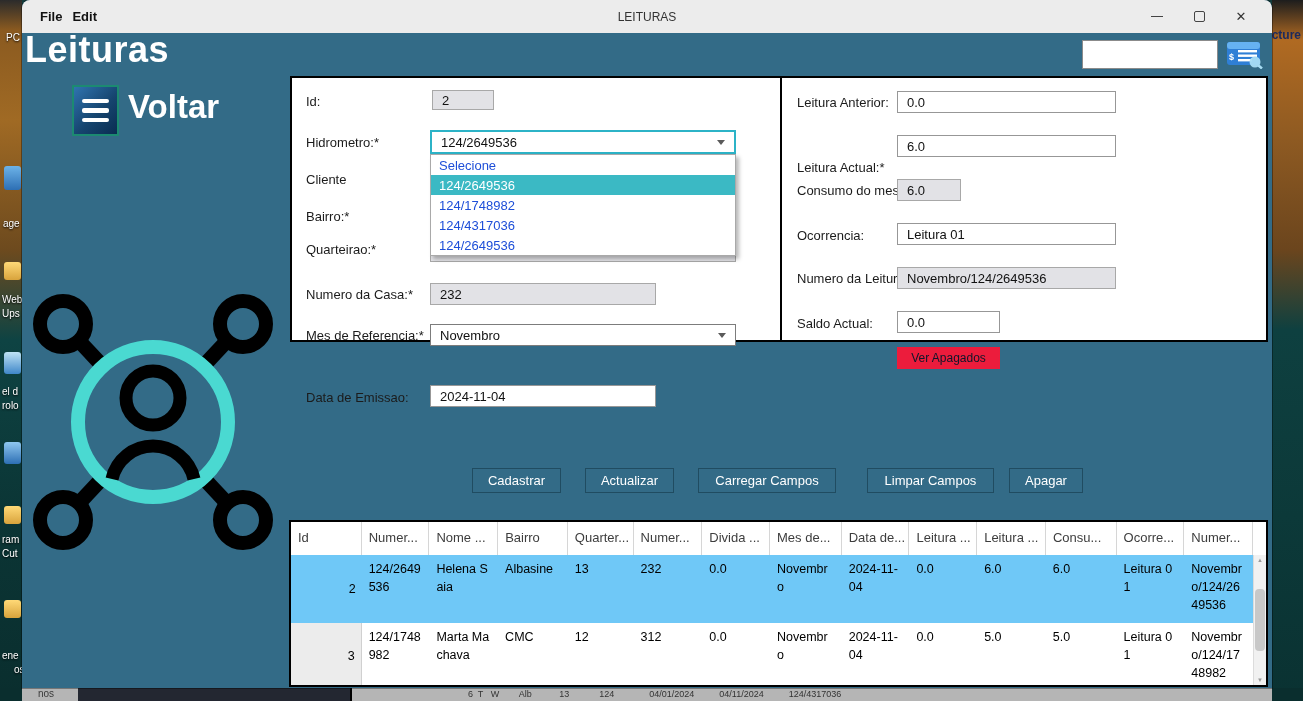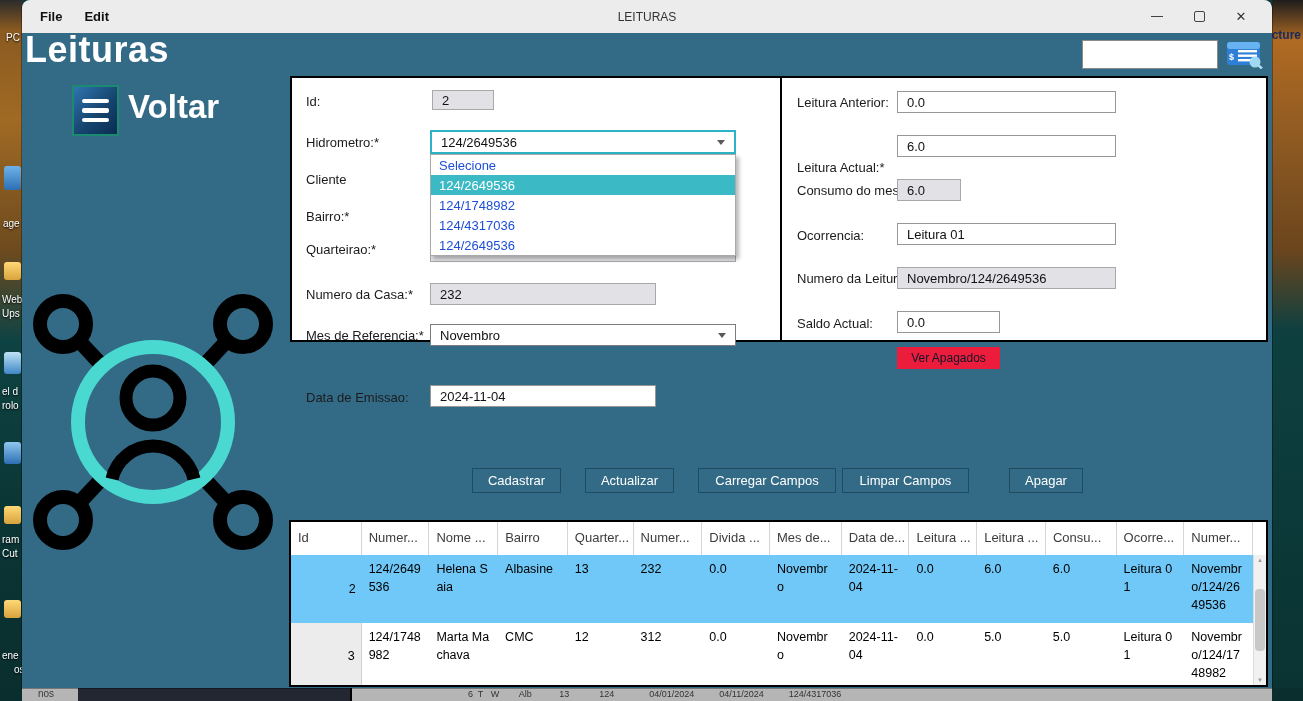--- a/index.html
+++ b/index.html
@@ -22,21 +22,21 @@
   .bottom-strip .edgeR { position:absolute; left:1272px; top:0; width:31px; height:13px; background:#0a2e2e; }
   .bottom-strip .nos { position:absolute; left:38px; top:0px; font-size:10px; color:#3a3a3a; }
   .bottom-strip .darkbar { position:absolute; left:78px; top:0; width:274px; height:13px; background:#232731; border-right:2px solid #000; }
   .bottom-strip .bgrow { position:absolute; left:468px; top:1px; font-size:9px; color:#333; white-space:pre; }
 
   
   .window { position:absolute; left:22px; top:0; width:1250px; height:688px;
     border-radius:8px 8px 0 0; overflow:hidden; background:#336b87; box-shadow:0 0 0 1px rgba(0,0,0,.35); }
 
   .titlebar { position:relative; height:33px; background:#ececec; }
-  .menu { position:absolute; left:18px; top:0; height:33px; display:flex; align-items:center; gap:22px; }
+  .menu { position:absolute; left:18px; top:0; height:33px; display:flex; align-items:center; gap:10px; }
   .menu span { font-size:13px; font-weight:bold; color:#111; cursor:default; }
   .wtitle { position:absolute; left:0; right:0; top:0; height:33px; display:flex; align-items:center; justify-content:center;
     font-size:12px; color:#333; }
   .controls { position:absolute; right:10px; top:0; height:33px; display:flex; align-items:center; }
   .ctrl { width:42px; height:33px; display:flex; align-items:center; justify-content:center; color:#333; }
   .ctrl .bar { width:12px; height:0; border-top:1.5px solid #444; display:block; }
   .ctrl .box { width:11px; height:11px; border:1.5px solid #444; border-radius:2px; display:block; }
   .ctrl.cls { font-size:13px; }
 
   .header { position:relative; height:42px; background:#336b87; }
@@ -243,21 +243,21 @@
         <div class="tbox gray" style="left:605px; top:101px; width:64px; height:22px;">6.0</div>
         <div class="tbox" style="left:605px; top:145px; width:219px; height:22px;">Leitura 01</div>
         <div class="tbox gray" style="left:605px; top:189px; width:219px; height:22px;">Novembro/124/2649536</div>
         <div class="tbox" style="left:605px; top:233px; width:103px; height:22px;">0.0</div>
         <div class="red-btn">Ver Apagados</div>
       </div>
 
       <div class="abtn" style="left:450px; width:89px;">Cadastrar</div>
       <div class="abtn" style="left:563px; width:89px;">Actualizar</div>
       <div class="abtn" style="left:676px; width:138px;">Carregar Campos</div>
-      <div class="abtn" style="left:820px; width:127px;">Limpar Campos</div>
+      <div class="abtn" style="left:845px; width:127px;">Limpar Campos</div>
       <div class="abtn" style="left:987px; width:74px;">Apagar</div>
 
       <div class="grid">
         <div class="g-inner">
           <div class="g-head">
             <span class="hc c0">Id</span>
             <span class="hc c1">Numer...</span>
             <span class="hc c2">Nome ...</span>
             <span class="hc c3">Bairro</span>
             <span class="hc c4">Quarter...</span>

